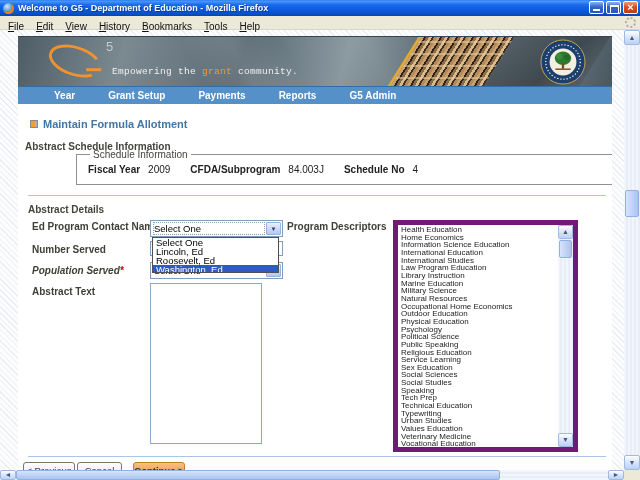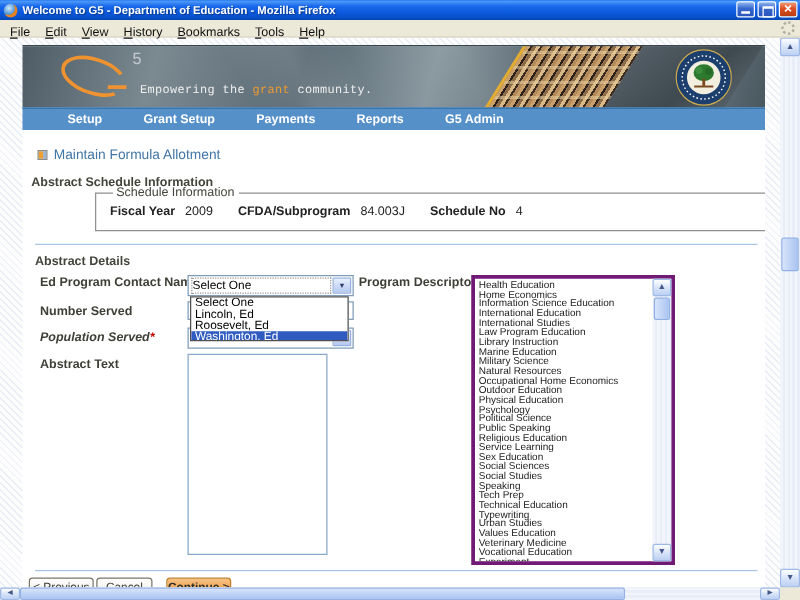--- a/index.html
+++ b/index.html
@@ -70,21 +70,21 @@
 
   
   .navbar { position:absolute; left:0; top:50px; width:594px; height:18px; background:var(--navbar,#5590c8);
     border-top:1px solid #2f6ea6; display:flex; align-items:center; padding-left:36px; }
   .nav-item { color:#fff; font-weight:bold; font-size:10px; margin-right:33px; white-space:nowrap; }
 
   
   .content { position:absolute; left:0; top:68px; width:594px; height:366px; background:#fff; overflow:hidden; }
   .page-title { position:absolute; left:12px; top:14px; display:flex; align-items:center; }
   .title-icon { width:8px; height:8px; border:1px solid #8a8a8a; background:linear-gradient(90deg,#f0a030 60%,#9db6d0 60%); margin-right:5px; }
-  .page-title span.t { color:var(--heading,#4176a6); font-weight:normal; font-size:11px; }
+  .page-title span.t { color:var(--heading,#4176a6); font-weight:bold; font-size:11px; }
   .section-heading { position:absolute; font-weight:bold; font-size:10px; color:#44443c; }
   .sec1 { left:7px; top:37px; }
   .sec2 { left:10px; top:100px; }
 
   fieldset.schedule { position:absolute; left:10px; top:45px; width:576px; height:36px; border:1px solid #909090; padding:0 0 0 11px;margin-left:48px; }
   fieldset.schedule legend { font-size:10px; color:#44443c; padding:0 3px; margin-left:2px; }
   .sched-row { margin-top:4px; font-size:10px; color:#222; }
   .sched-field b { font-weight:bold; color:#222; margin-right:8px; }
   .sched-field span { margin-right:20px; }
 
@@ -106,21 +106,21 @@
   .dd-list { position:absolute; left:134px; top:133px; width:127px; height:36px; background:#fff;
     border:1px solid #505050; z-index:5; overflow:hidden; }
   .dd-list .opt { height:9px; font-size:9.5px; line-height:9px; padding-left:3px; color:#000; white-space:nowrap; }
   .dd-list .opt.hl { background:var(--selection,#2f5bc0); color:#fff; }
 
   .xp-input { position:absolute; left:132px; top:137px; width:133px; height:15px; border:1px solid #7f9db9;
     background:#fff; font-size:10px; padding:1px 3px; z-index:1; font-family:"Liberation Sans",sans-serif; }
   .xp-textarea { position:absolute; left:132px; top:179px; width:112px; height:161px; border:1px solid #8aa8c8;
     background:#fff; resize:none; font-size:10px; padding:2px; z-index:1; font-family:"Liberation Sans",sans-serif; }
 
-  .listbox { position:absolute; left:359px; top:116px; width:163px; height:232px; border:3px solid #701a75; background:#fff; }
+  .listbox { position:absolute; left:375px; top:116px; width:185px; height:232px; border:5px solid #701a75; background:#fff; }
   .lb-items { position:absolute; left:0; top:1px; right:15px; bottom:0; overflow:hidden; padding-left:3px; }
   .lb-item { font-size:8px; line-height:7.65px; color:#1c1c1c; white-space:nowrap; }
   .lb-scroll { position:absolute; right:0; top:0; width:15px; height:100%; background:repeating-linear-gradient(90deg,#f3f5fc 0 2px,#e9edf8 2px 4px); }
   .lb-scroll .up    { left:0; top:0; width:15px; height:14px; } .lb-scroll .up::after { content:"▲"; line-height:12px; }
   .lb-scroll .down  { left:0; bottom:0; width:15px; height:14px; } .lb-scroll .down::after { content:"▼"; line-height:12px; }
   .lb-scroll .thumb { position:absolute; left:1px; top:15px; width:13px; height:18px;
     background:linear-gradient(90deg,#d8e4fa,#c0d4f6 50%,#aac4f0); border:1px solid #90b0e6; border-radius:2px; }
 
   .btn { position:absolute; top:358px; height:18px; font-size:9.5px; color:#3c3c34; text-align:center; line-height:16px;
     border:1px solid #7a7668; border-radius:3px; background:linear-gradient(180deg,#fefefe,#f0efe8 60%,#dcd9cc); white-space:nowrap; }
@@ -163,21 +163,21 @@
         <ellipse cx="24" cy="20" rx="8.5" ry="7" fill="#2d7a2f"></ellipse>
         <circle cx="20" cy="18" r="3" fill="#3c8c3e"></circle>
         <circle cx="28" cy="19" r="3" fill="#256b28"></circle>
         <rect x="22.8" y="25" width="2.4" height="6" fill="#7a4a22"></rect>
         <path d="M16 31.5 h16" stroke="#7a4a22" stroke-width="1.5"></path>
       </svg>
     </div>
 
     <div class="navbar">
       <span style="display:flex;">
-          <span class="nav-item">Setup</span>
+          <span class="nav-item">Year</span>
           <span class="nav-item">Grant Setup</span>
           <span class="nav-item">Payments</span>
           <span class="nav-item">Reports</span>
           <span class="nav-item">G5 Admin</span>
         </span>
     </div>
 
     <div class="content">
 
       <div class="page-title">

